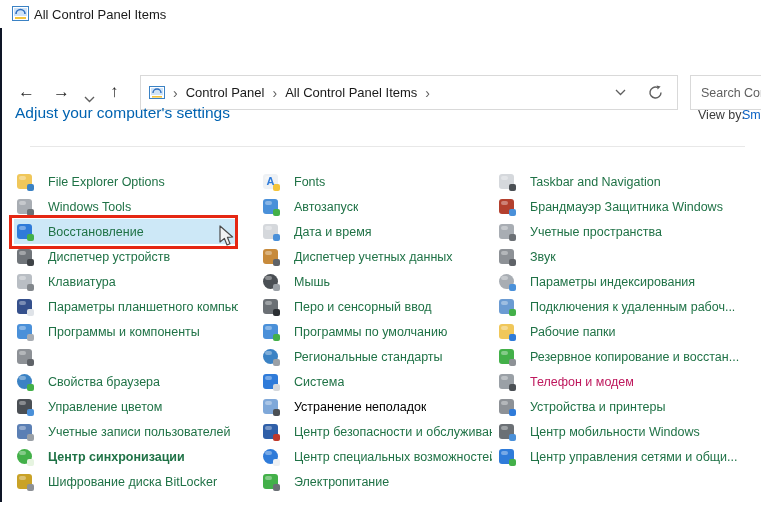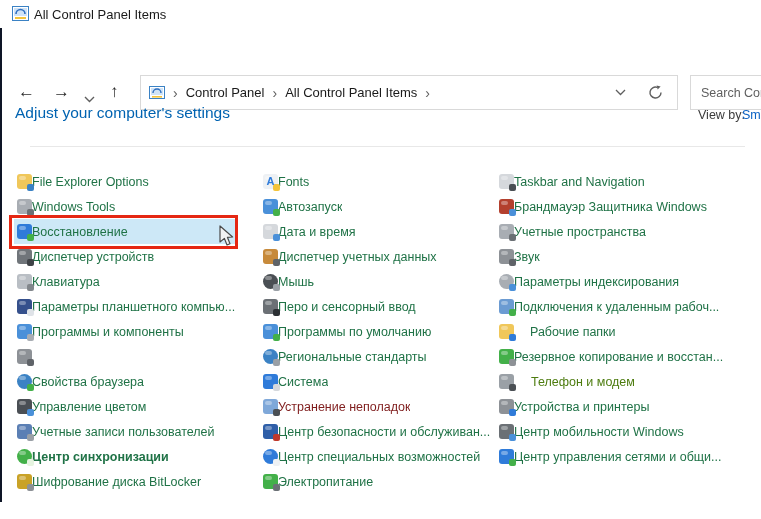--- a/index.html
+++ b/index.html
@@ -39,21 +39,21 @@
   
   .page-heading{position:absolute;left:15px;top:104px;font-size:15.5px;color:#0063b1;}
   .viewby-label{position:absolute;left:698px;top:108px;font-size:12.5px;color:#3b3b3b;}
   .viewby-value{position:absolute;left:742px;top:108px;font-size:12.5px;color:#0b62c4;white-space:nowrap;}
   .heading-sep{position:absolute;left:30px;top:146px;width:715px;height:1px;background:#e8e8e8;}
   
   .col{position:absolute;top:169px;}
   .col1{left:14px;width:224px;}
   .col2{left:260px;width:232px;}
   .col3{left:496px;width:265px;}
-  .cp-item{height:25px;display:flex;align-items:center;gap:0;padding-left:3px;box-sizing:border-box;}
+  .cp-item{height:25px;display:flex;align-items:center;gap:16px;padding-left:3px;box-sizing:border-box;}
   .cp-item.selected{background:#cde8f7;}
   .cp-icon{position:relative;width:15px;height:15px;border-radius:3px;flex:0 0 15px;}
   .cp-icon::before{content:"";position:absolute;left:2px;top:2px;right:6px;height:4px;
     background:rgba(255,255,255,.35);border-radius:2px;}
   .cp-icon.round{border-radius:50%;}
   .cp-icon-dot{position:absolute;right:-2px;bottom:-2px;width:7px;height:7px;border-radius:2px;}
   .cp-icon-glyph{position:absolute;inset:0;font-size:11px;font-weight:bold;text-align:center;line-height:15px;}
   .cp-label{font-size:12.5px;color:#1f7246;white-space:nowrap;overflow:hidden;text-overflow:clip;}
   
   .annotation-box{position:absolute;left:9px;top:215px;width:229px;height:34px;box-sizing:border-box;
@@ -256,21 +256,21 @@
     <div class="cp-item">
       <span class="cp-icon" style="background: rgb(47, 123, 217);">
         <span class="cp-icon-dot" style="background: rgb(213, 216, 220);"></span>
       </span>
       <span class="cp-label" style="color: rgb(31, 114, 70);">Система</span>
     </div>
     <div class="cp-item">
       <span class="cp-icon" style="background: rgb(127, 168, 217);">
         <span class="cp-icon-dot" style="background: rgb(74, 79, 84);"></span>
       </span>
-      <span class="cp-label" style="color: #7f1d1d;">Устранение неполадок</span>
+      <span class="cp-label" style="color: #000000;">Устранение неполадок</span>
     </div>
     <div class="cp-item">
       <span class="cp-icon" style="background: rgb(47, 95, 168);">
         <span class="cp-icon-dot" style="background: rgb(192, 57, 43);"></span>
       </span>
       <span class="cp-label" style="color: rgb(31, 114, 70);">Центр безопасности и обслуживан...</span>
     </div>
     <div class="cp-item">
       <span class="cp-icon round" style="background: rgb(47, 123, 217);">
         <span class="cp-icon-dot" style="background: rgb(238, 241, 244);"></span>
@@ -318,33 +318,33 @@
     <div class="cp-item">
       <span class="cp-icon" style="background: rgb(107, 155, 210);">
         <span class="cp-icon-dot" style="background: rgb(67, 176, 73);"></span>
       </span>
       <span class="cp-label" style="color: rgb(31, 114, 70);">Подключения к удаленным рабоч...</span>
     </div>
     <div class="cp-item">
       <span class="cp-icon" style="background: rgb(240, 199, 90);">
         <span class="cp-icon-dot" style="background: rgb(47, 123, 217);"></span>
       </span>
-      <span class="cp-label" style="color: rgb(31, 114, 70); margin-left: 16px;">Рабочие папки</span>
+      <span class="cp-label" style="color: rgb(31, 114, 70);">Рабочие папки</span>
     </div>
     <div class="cp-item">
       <span class="cp-icon" style="background: rgb(67, 176, 73);">
         <span class="cp-icon-dot" style="background: rgb(141, 145, 150);"></span>
       </span>
       <span class="cp-label" style="color: rgb(31, 114, 70);">Резервное копирование и восстан...</span>
     </div>
     <div class="cp-item">
       <span class="cp-icon" style="background: rgb(154, 160, 166);">
         <span class="cp-icon-dot" style="background: rgb(74, 79, 84);"></span>
       </span>
-      <span class="cp-label" style="color: #4d7c0f; margin-left: 17px;">Телефон и модем</span>
+      <span class="cp-label" style="color: #be185d;">Телефон и модем</span>
     </div>
     <div class="cp-item">
       <span class="cp-icon" style="background: rgb(141, 145, 150);">
         <span class="cp-icon-dot" style="background: rgb(47, 123, 217);"></span>
       </span>
       <span class="cp-label" style="color: rgb(31, 114, 70);">Устройства и принтеры</span>
     </div>
     <div class="cp-item">
       <span class="cp-icon" style="background: rgb(107, 112, 117);">
         <span class="cp-icon-dot" style="background: rgb(74, 144, 217);"></span>

